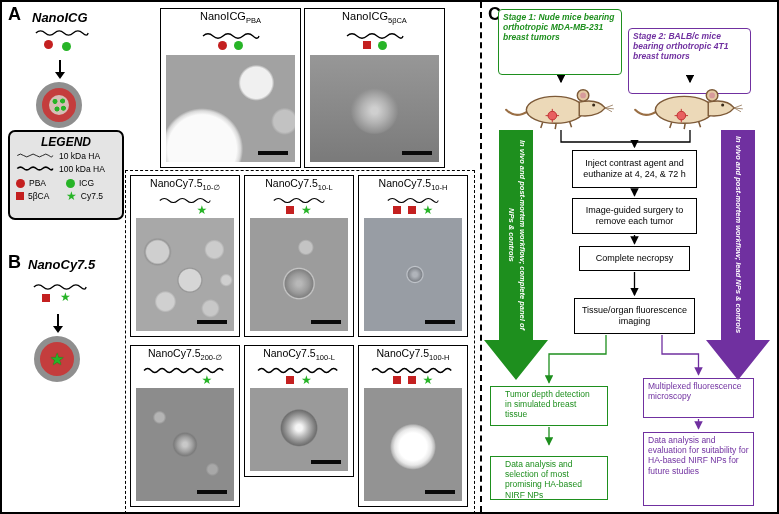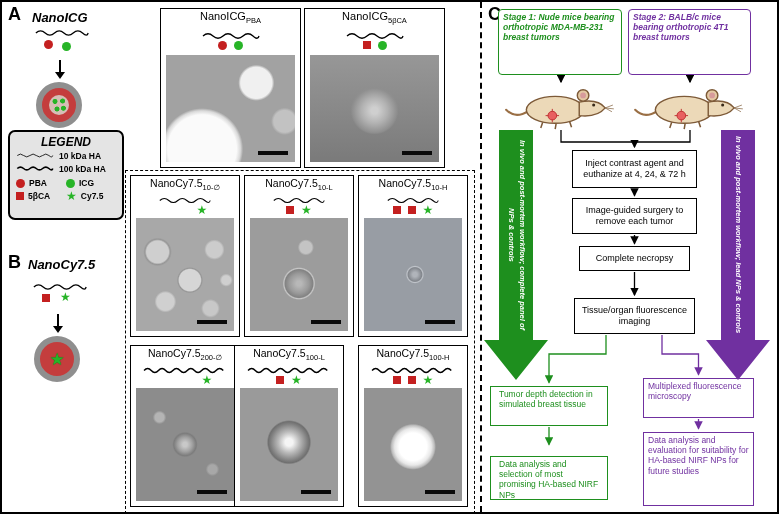--- a/index.html
+++ b/index.html
@@ -54,41 +54,41 @@
   .temB5{background-color:#9a9a9a;background-image:
     radial-gradient(circle at 50% 48%, #f5f5f5 0 5%, #b9b9b9 14%, #7f7f7f 24%, #6f6f6f 27%, rgba(0,0,0,0) 29%);}
   .temB6{background-color:#939393;background-image:
     radial-gradient(circle at 50% 52%, #ffffff 0 18%, #e8e8e8 24%, #bdbdbd 28%, rgba(0,0,0,0) 30%);}
 
   
   .legend{position:absolute;left:6px;top:128px;width:116px;height:90px;border:2px solid #000;border-radius:7px;
           background:#e4e4e4;box-sizing:border-box;padding:3px 6px;}
   .lg-title{text-align:center;font-weight:bold;font-style:italic;font-size:12px;}
   .lg-row{display:flex;align-items:center;gap:5px;height:13px;}
-  .lg-lab{font-size:8.5px;font-weight:bold;font-family:"Liberation Sans","DejaVu Sans",sans-serif;}
+  .lg-lab{font-size:8.5px;font-weight:normal;font-family:"Liberation Sans","DejaVu Sans",sans-serif;}
   .lg-grid{display:grid;grid-template-columns:1fr 1fr;row-gap:3px;margin-top:3px;}
   .lg-cell{display:flex;align-items:center;gap:4px;}
 
   
   .np{position:absolute;border-radius:50%;width:46px;height:46px;box-sizing:border-box;
       border:6px solid #8f8f8f;background:#c43d3d;display:flex;align-items:center;justify-content:center;}
   .np-core{width:20px;height:20px;border-radius:50%;background-color:#d6beb6;background-image:
     radial-gradient(circle at 30% 32%, #27b427 0 2.2px, rgba(0,0,0,0) 2.8px),
     radial-gradient(circle at 68% 30%, #27b427 0 2.2px, rgba(0,0,0,0) 2.8px),
     radial-gradient(circle at 40% 70%, #27b427 0 2.2px, rgba(0,0,0,0) 2.8px),
     radial-gradient(circle at 72% 66%, #27b427 0 2.2px, rgba(0,0,0,0) 2.8px);}
   .np-star{font-family:"DejaVu Sans",sans-serif;color:#27b427;font-size:17px;line-height:17px;text-shadow:0 0 1px #0e5c0e;}
 
   
   .cbox{position:absolute;box-sizing:border-box;background:#fff;display:flex;align-items:center;justify-content:center;text-align:center;}
   .stagebox{border-radius:4px;padding:2px 4px;font-weight:bold;font-style:italic;font-size:8.5px;line-height:1.2;text-align:left;align-items:flex-start;}
   .st-green{border:1.6px solid #1e8f1e;color:#1e8f1e;}
-  .st-purple{border:1.6px solid #7030a0;color:#7030a0;}
+  .st-purple{border:1.6px solid #7030a0;color:#7030a0;margin-top:19px;}
   .fbox{border:1.3px solid #000;color:#000;font-size:9px;line-height:1.2;padding:8px 4px;}
-  .gbox{border:1.5px solid #1e8f1e;color:#1e8f1e;font-size:8.5px;line-height:1.2;padding:2px 8px;text-align:left;align-items:flex-start;}
+  .gbox{border:1.5px solid #1e8f1e;color:#1e8f1e;font-size:8.5px;line-height:1.2;padding:2px 14px;text-align:left;align-items:flex-start;}
   .pbox{border:1.5px solid #7030a0;color:#7030a0;font-size:8.5px;line-height:1.2;padding:2px 4px;text-align:left;align-items:flex-start;}
   .arrtext{position:absolute;writing-mode:vertical-rl;color:#fff;font-weight:bold;font-style:italic;
            font-size:7.5px;line-height:10.5px;display:flex;align-items:center;justify-content:center;text-align:center;}
   .overlay{position:absolute;left:0;top:0;pointer-events:none;}
   .ln{stroke:#000;stroke-width:1.3;fill:none;}
   .lng{stroke:#1e8f1e;stroke-width:1.3;fill:none;}
   .lnp{stroke:#7030a0;stroke-width:1.3;fill:none;}
 </style>
 </head>
 <body>
@@ -277,21 +277,21 @@
         </svg>
       <div class="mrow" style="margin-left:44px">
           <span class="star">★</span>
         </div>
     </div>
     <div class="temimg temB4">
         <div class="scalebar"></div>
       </div>
   </div>
 
-  <div class="tembox" style="left:232px;top:343px;width:110px;height:162px">
+  <div class="tembox" style="left:242px;top:343px;width:110px;height:132px">
     <div class="temtitle"><span>NanoCy7.5</span><sub class="ts">100-L</sub></div>
     <div class="schem">
       <svg width="96" height="9" viewBox="0 0 95 10">
           <path d="M2,5 Q6,0.5 10,5 T18,5 T26,5 T34,5 T42,5 T50,5 T58,5 T66,5 T74,5 T82,5 T90,5" fill="none" stroke="#000" stroke-width="1.6"></path>
         </svg>
       <div class="mrow">
           <span class="mk red-s"></span>
           <span class="star">★</span>
         </div>
     </div>

